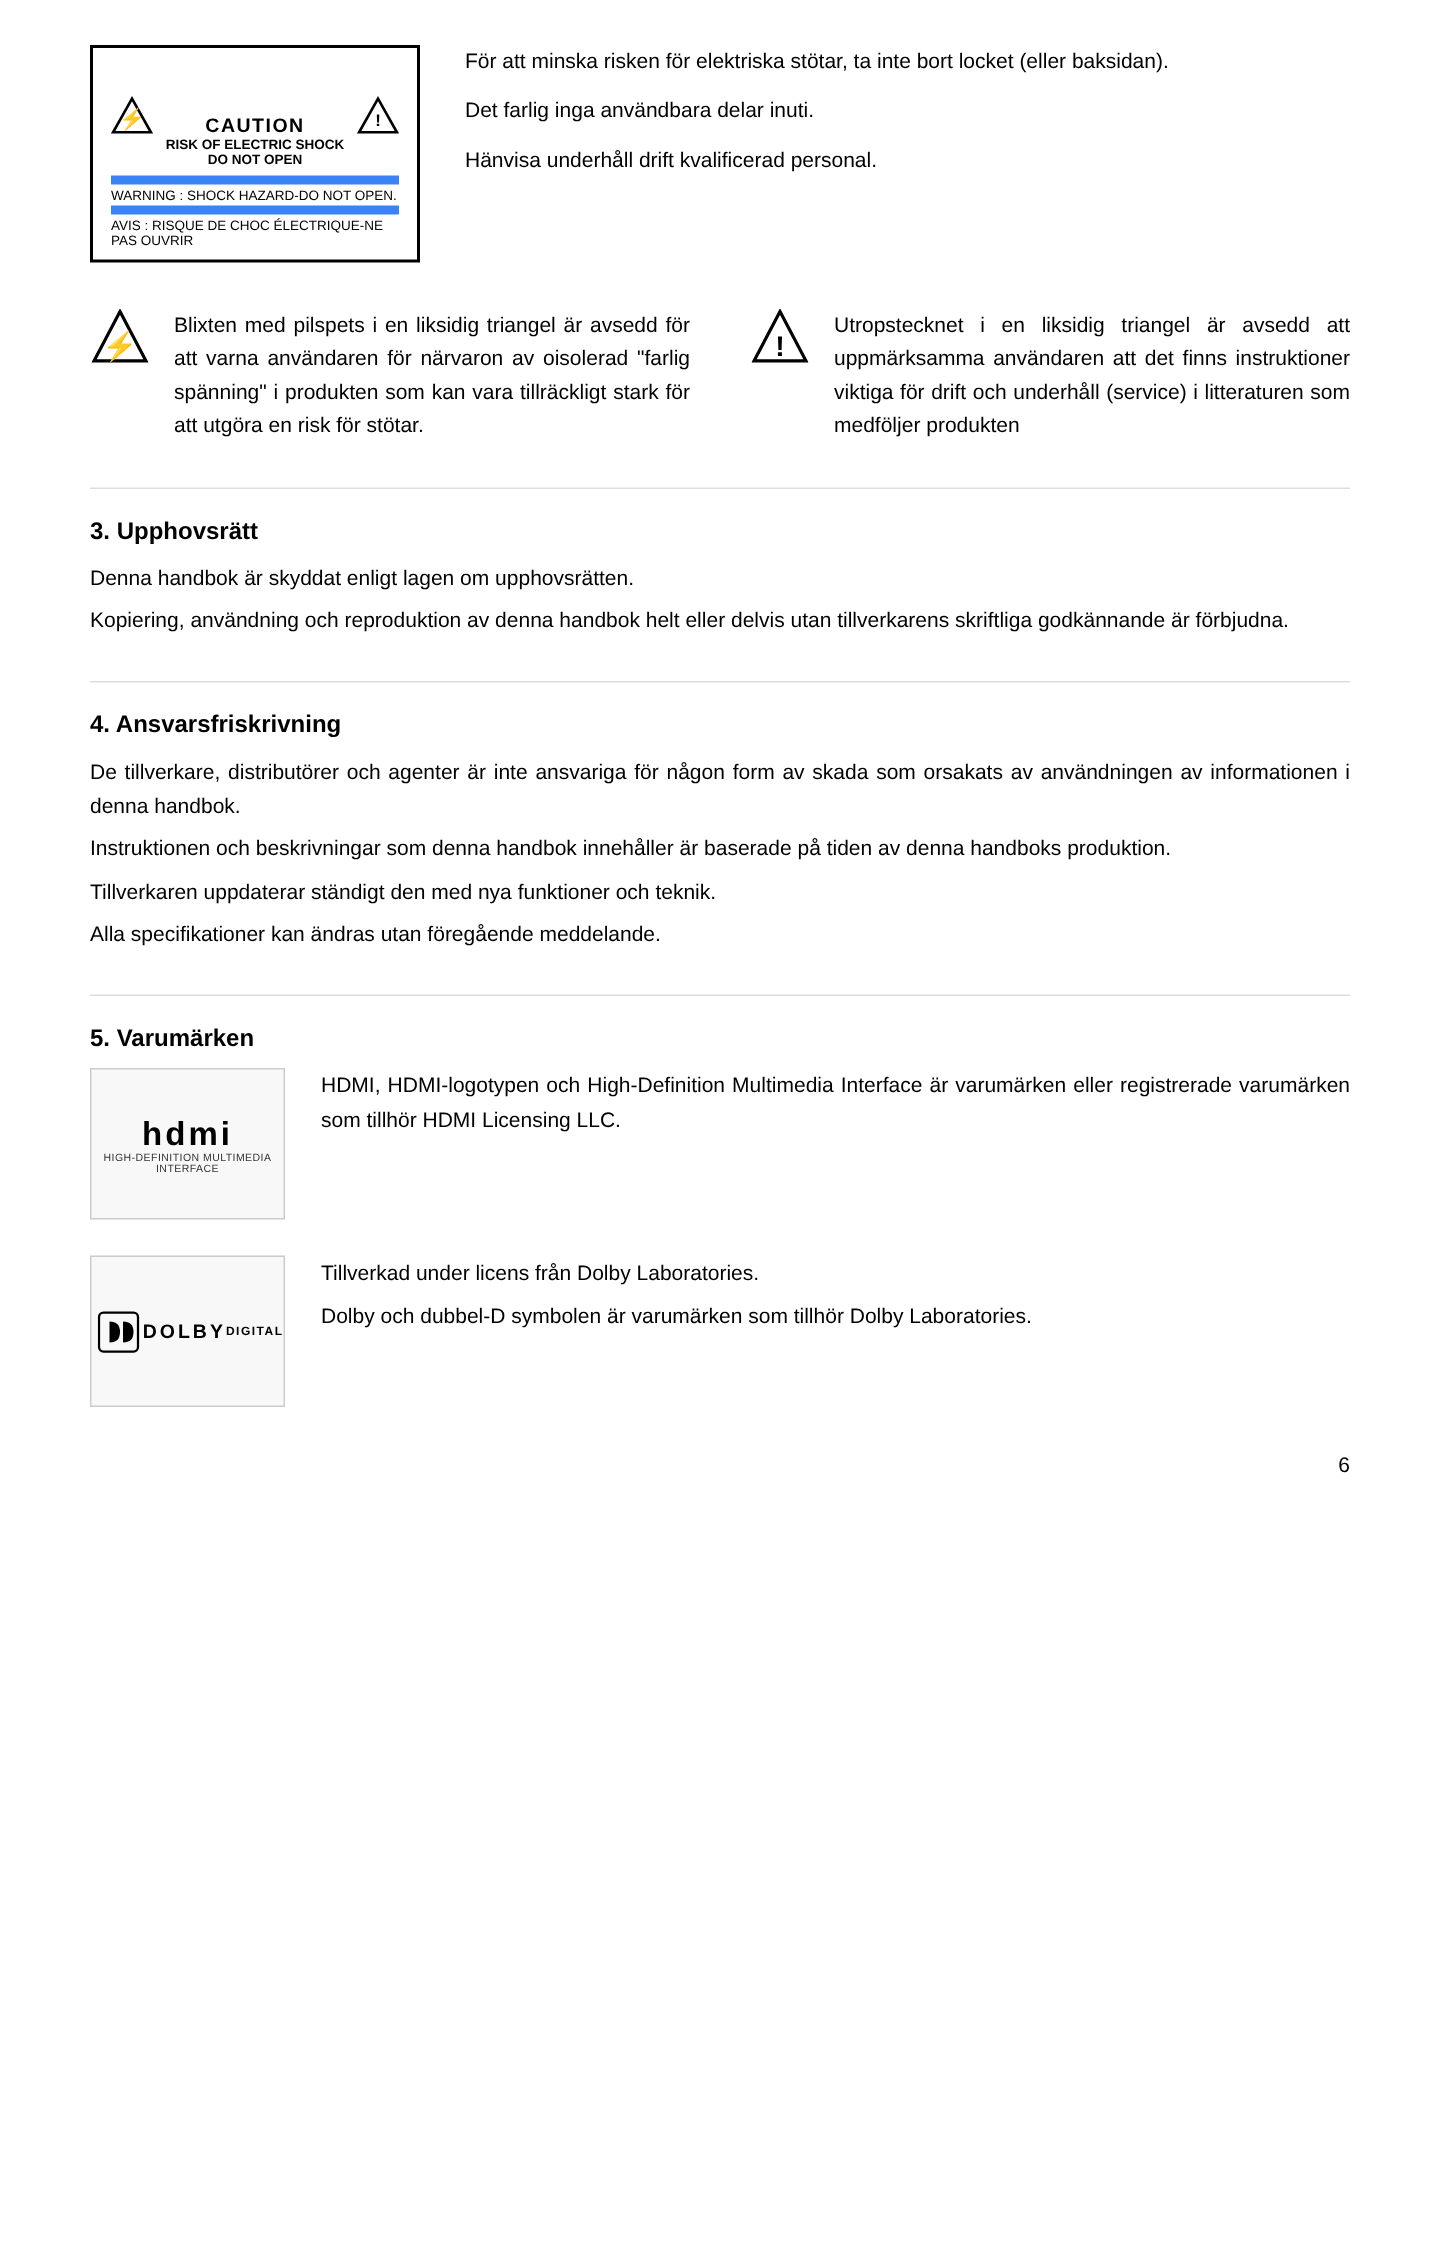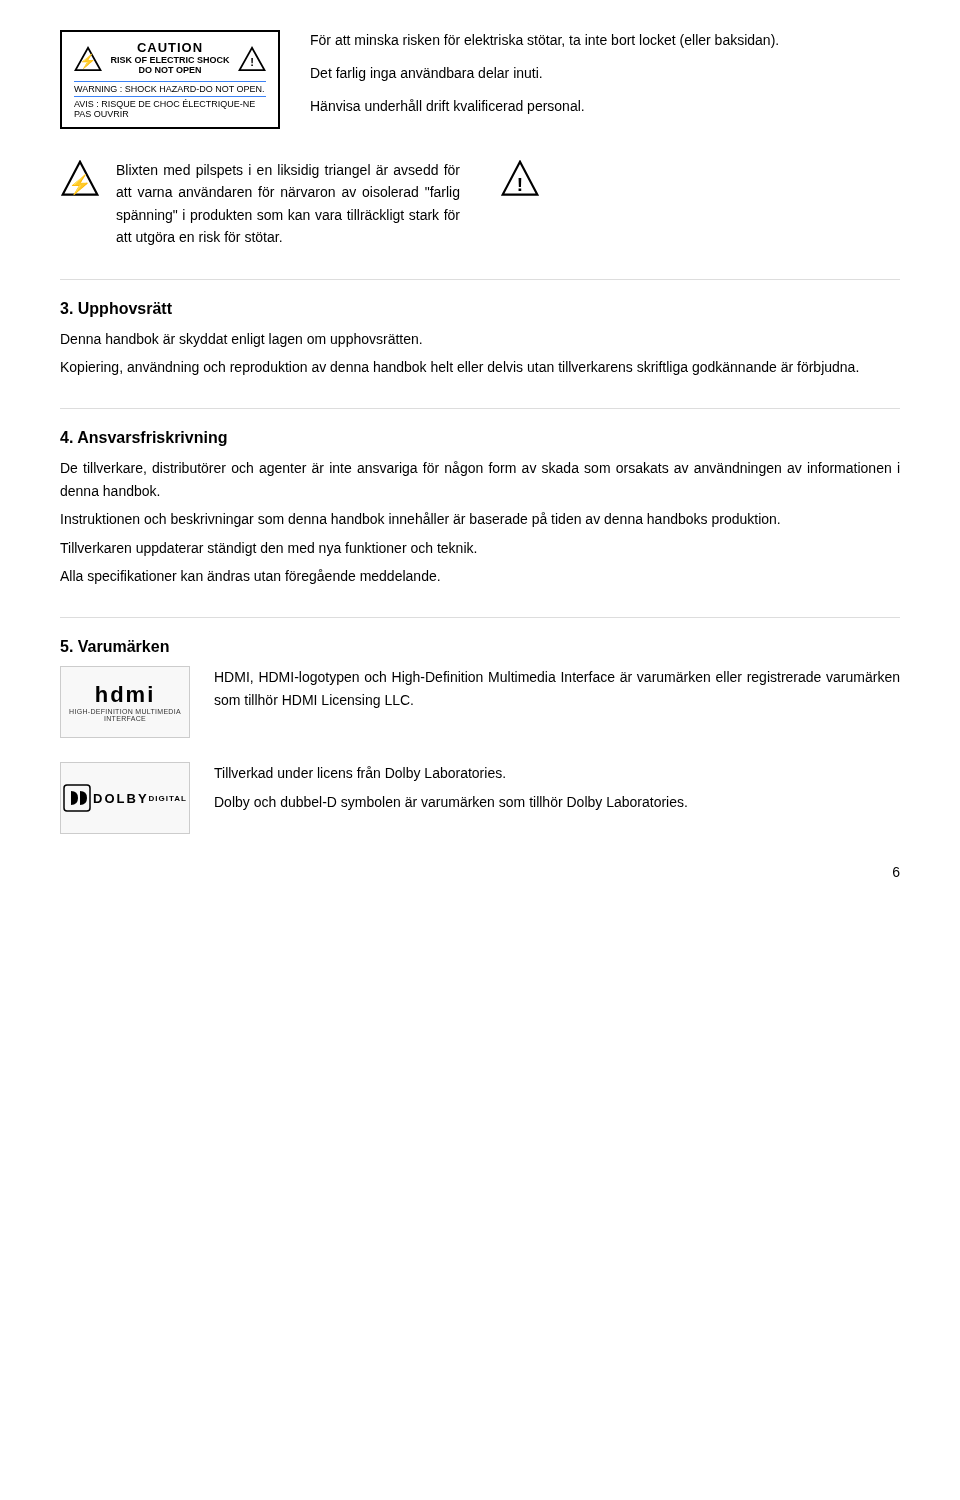--- a/index.html
+++ b/index.html
@@ -25,30 +25,31 @@
       padding: 8px 12px;
       width: 220px;
       min-width: 220px;
       font-size: 11px;
     }
     .caution-box .caution-title {
       font-weight: bold;
       font-size: 13px;
       text-align: center;
       letter-spacing: 1px;
+      margin-top: 36px;
     }
     .caution-box .caution-sub {
       font-size: 9px;
       text-align: center;
       font-weight: bold;
       margin-bottom: 2px;
     }
     .caution-box .warning-line {
       font-size: 9px;
-      border-top: 1px solid #3b82f6;
+      border-top: 6px solid #3b82f6;
       padding-top: 2px;
       margin-top: 2px;
     }
     .caution-box .triangle-row {
       display: flex;
       justify-content: space-between;
       align-items: center;
       margin-bottom: 4px;
     }
 
@@ -122,24 +123,24 @@
       display: flex;
       gap: 24px;
       align-items: flex-start;
       margin-bottom: 24px;
     }
 
     .trademark-logo-box {
       border: 1px solid #ccc;
       width: 130px;
       min-width: 130px;
-      height: 72px;
-      display: flex;
-      align-items: center;
-      justify-content: center;
+      height: 101px;
+      display: flex;
+      align-items: center;
+      justify-content: flex-end;
       background: #f8f8f8;
     }
 
     .trademark-text {
       flex: 1;
       text-align: justify;
       line-height: 1.6;
     }
 
     
@@ -237,20 +238,21 @@
     </div>
     <p>Blixten med pilspets i en liksidig triangel är avsedd för att varna användaren för närvaron av oisolerad "farlig spänning" i produkten som kan vara tillräckligt stark för att utgöra en risk för stötar.</p>
   </div>
   <div class="warning-block">
     <div class="triangle-icon">
       <svg viewBox="0 0 44 44">
         <polygon points="22,2 42,40 2,40" fill="none" stroke="#000" stroke-width="2.5"></polygon>
         <text x="22" y="36" text-anchor="middle" font-size="22" font-weight="bold" fill="#000">!</text>
       </svg>
     </div>
+    <p>Utropstecknet i en liksidig triangel är avsedd att uppmärksamma användaren att det finns instruktioner viktiga för drift och underhåll (service) i litteraturen som medföljer produkten</p>
   </div>
 </div>
 
 <hr class="divider">
 
 <div class="section-block">
   <h2 class="section-heading">3. Upphovsrätt</h2>
   <p>Denna handbok är skyddat enligt lagen om upphovsrätten.</p>
   <p>Kopiering, användning och reproduktion av denna handbok helt eller delvis utan tillverkarens skriftliga godkännande är förbjudna.</p>
 </div>

